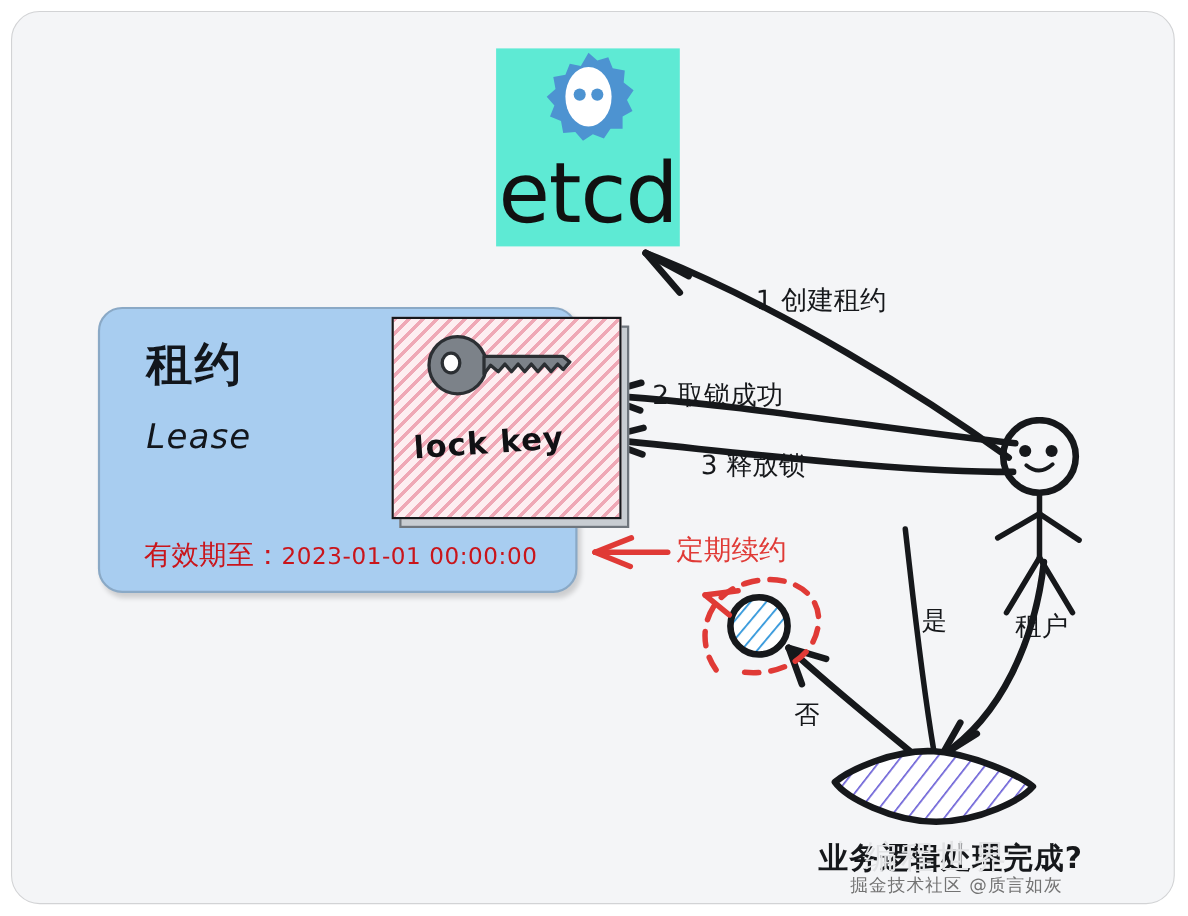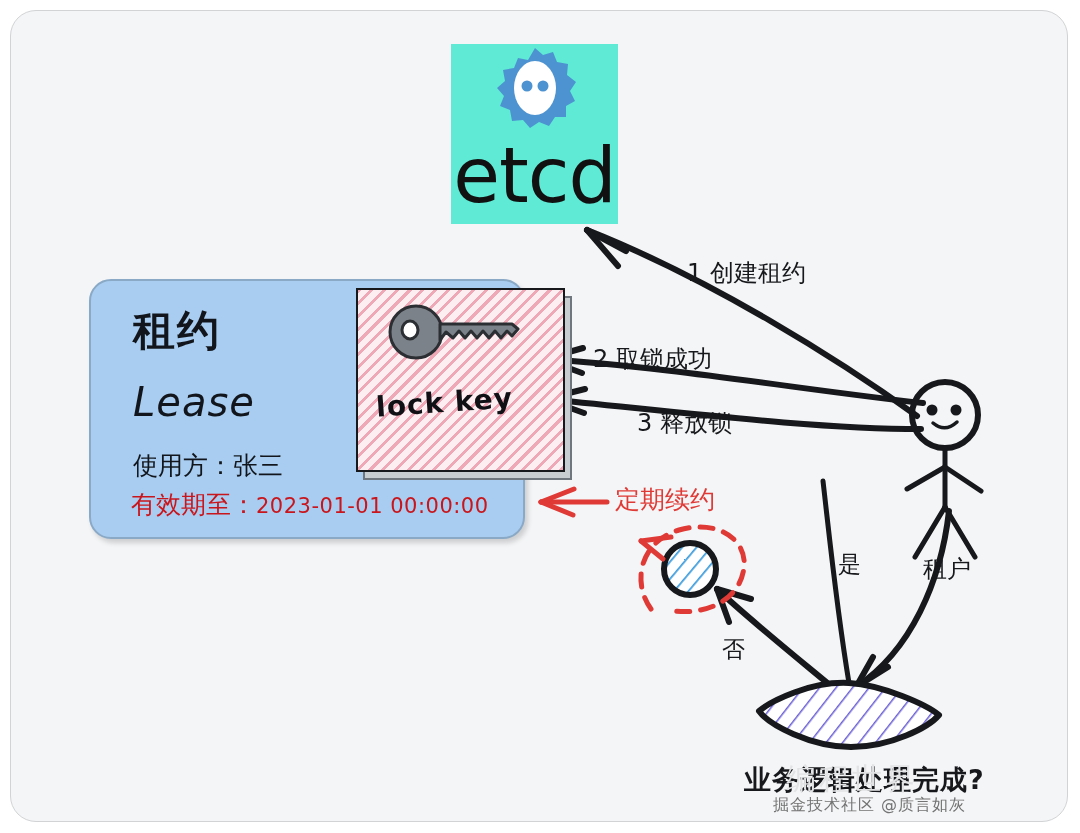--- a/index.html
+++ b/index.html
@@ -72,21 +72,21 @@
     font-family: "DejaVu Sans", sans-serif;
     font-size: 42px;
     font-weight: 700;
     color: #12161c;
     letter-spacing: 2px;
   }
   #lease-subtitle {
     position: absolute;
     left: 42px; top: 98px;
     font-family: "DejaVu Sans", sans-serif;
-    font-size: 40px;
+    font-size: 31px;
     color: #12161c;
     font-style: italic;
     letter-spacing: 1px;
   }
   #lease-holder {
     position: absolute;
     left: 42px; top: 168px;
     font-family: "DejaVu Sans", sans-serif;
     font-size: 25px;
     color: #12161c;
@@ -272,23 +272,20 @@
         <ellipse cx="50" cy="44" rx="21" ry="27" fill="#ffffff"></ellipse>
         <circle cx="42" cy="42" r="5.5" fill="#4d93d1"></circle>
         <circle cx="58" cy="42" r="5.5" fill="#4d93d1"></circle>
       </svg>
       <div id="etcd-wordmark">etcd</div>
     </div>
 
     <div class="abs" id="lease-card">
       <div id="lease-title">租约</div>
       <div id="lease-subtitle">Lease</div>
-      <div id="lease-holder">
-        <span>使用方：</span><span>张三</span>
-      </div>
       <div id="lease-expiry-row">
         <span>有效期至：</span><span id="lease-expiry-value">2023-01-01 00:00:00</span>
       </div>
     </div>
 
     <div class="abs" id="lock-note-shadow"></div>
     <div class="abs" id="lock-note">
       <div id="lock-note-hatch"></div>
       <svg width="150" height="66" viewBox="0 0 150 66" style="position:absolute;left:26px;top:12px;">
         <g stroke="#2b2f33" stroke-width="3" fill="#7c8289" stroke-linejoin="round">

